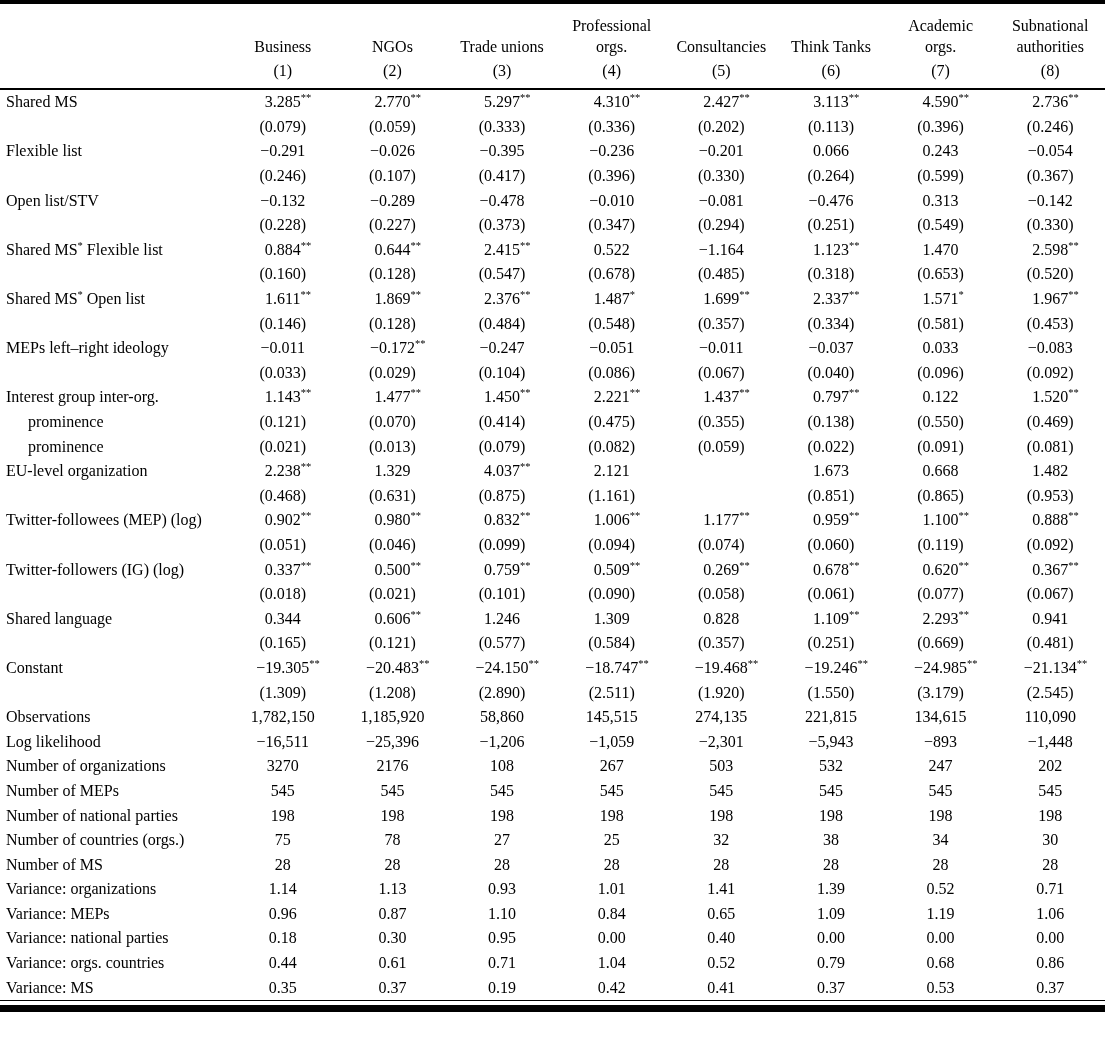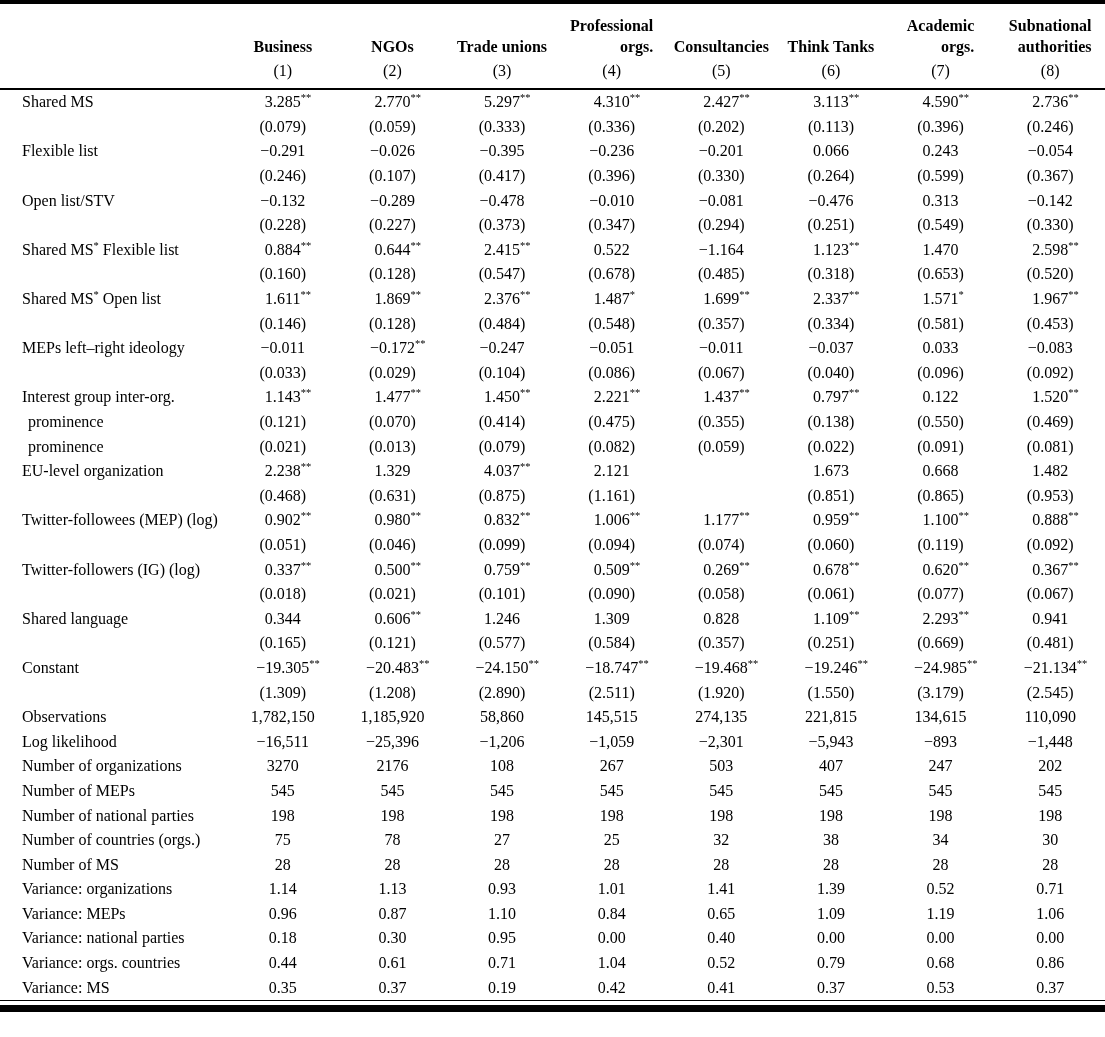--- a/index.html
+++ b/index.html
@@ -8,25 +8,25 @@
     font-family:"Liberation Serif","DejaVu Serif",serif;font-size:16px;
     overflow:hidden;
   }
   .frame-top{height:4px;background:#000;}
   .frame-bottom{height:7px;background:#000;}
   .gap-bottom{height:4px;}
   .rule-bottom{border-top:1.5px solid #000;}
   .grid-row{display:grid;grid-template-columns:228px repeat(8,1fr);}
   .header{height:84px;border-bottom:2px solid #000;}
   .h-cell{display:flex;flex-direction:column;justify-content:flex-end;align-items:center;padding-bottom:6px;}
-  .h-name{text-align:right;line-height:21px;font-weight:bold;}
+  .h-name{text-align:center;line-height:21px;}
   .h-num{line-height:22px;margin-top:3px;}
   .body-rows{}
   .line{height:24.6px;display:grid;grid-template-columns:228px repeat(8,1fr);align-items:center;}
-  .lbl{padding-left:22px;white-space:nowrap;}
+  .lbl{padding-left:6px;white-space:nowrap;}
   .lbl.indent{padding-left:28px;}
   .num{text-align:center;white-space:nowrap;}
   sup{font-size:10.5px;vertical-align:6px;line-height:0;}
   .stars{display:inline-block;width:0;overflow:visible;white-space:nowrap;}
 </style>
 </head>
 <body>
 
 <div class="frame-top"></div>
 
@@ -383,21 +383,21 @@
       <div class="num">−893</div>
       <div class="num">−1,448</div>
     </div>
     <div class="line">
       <div class="lbl">Number of organizations</div>
       <div class="num">3270</div>
       <div class="num">2176</div>
       <div class="num">108</div>
       <div class="num">267</div>
       <div class="num">503</div>
-      <div class="num">407</div>
+      <div class="num">532</div>
       <div class="num">247</div>
       <div class="num">202</div>
     </div>
     <div class="line">
       <div class="lbl">Number of MEPs</div>
       <div class="num">545</div>
       <div class="num">545</div>
       <div class="num">545</div>
       <div class="num">545</div>
       <div class="num">545</div>

